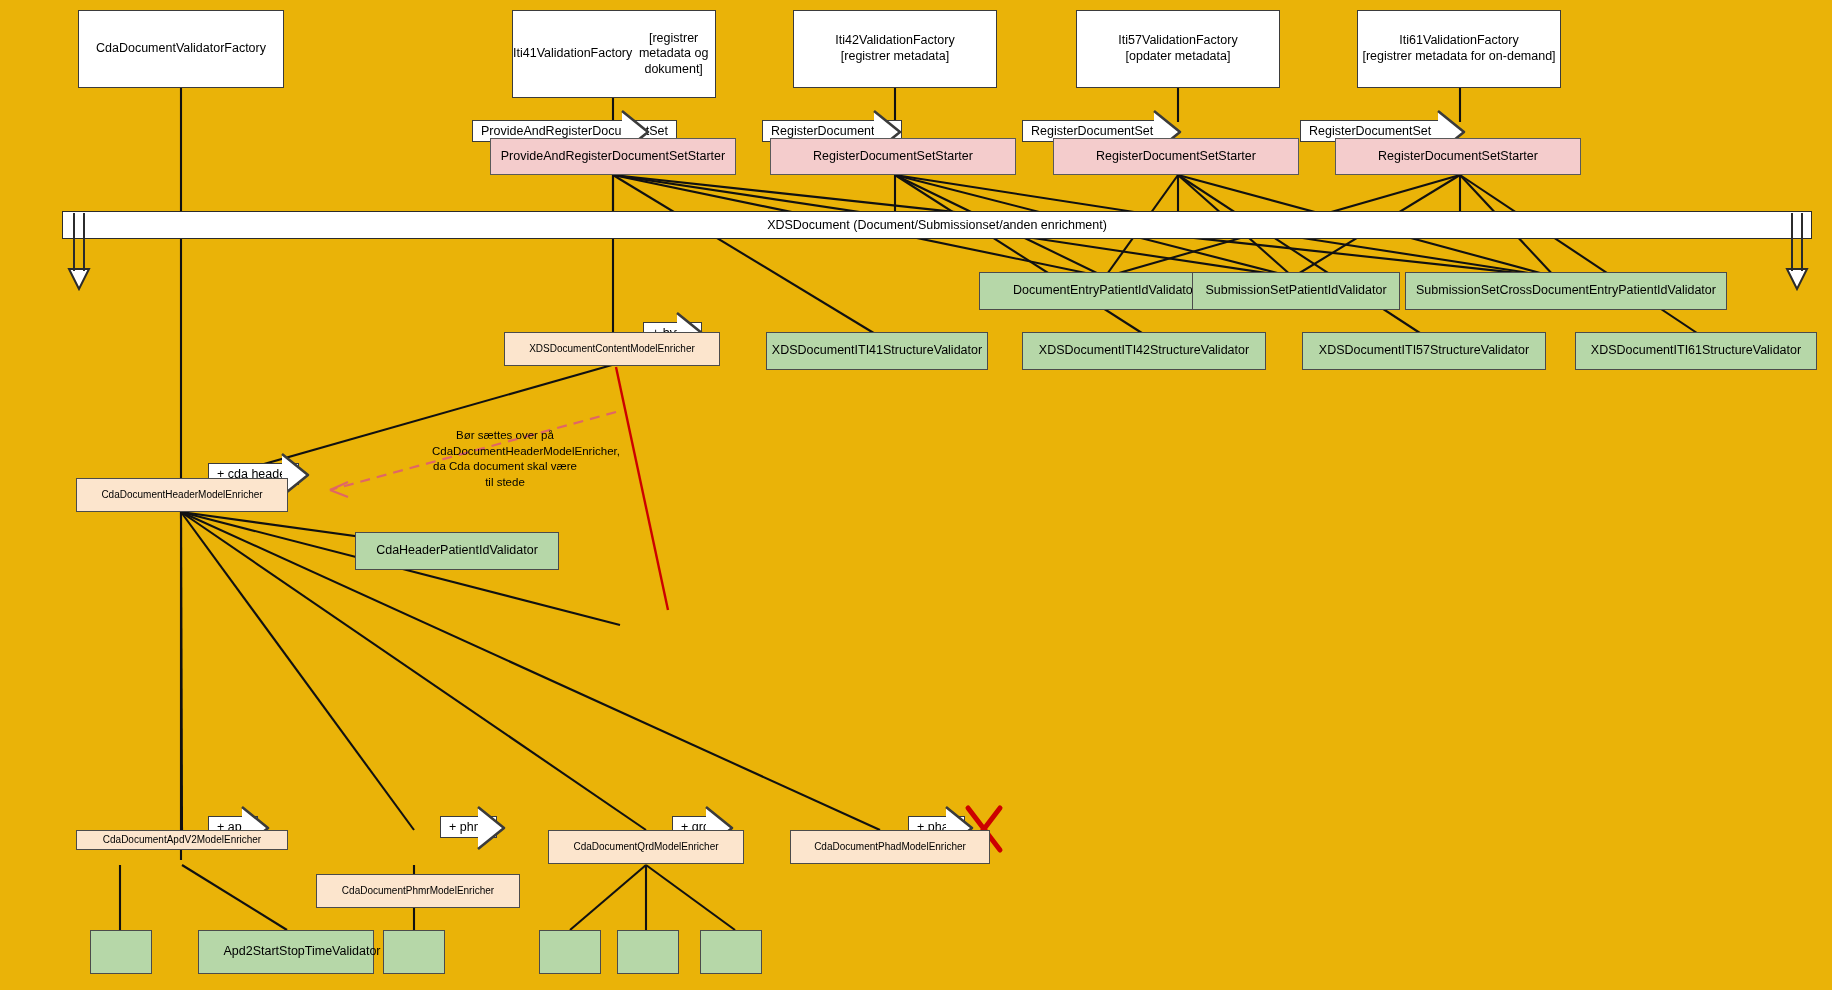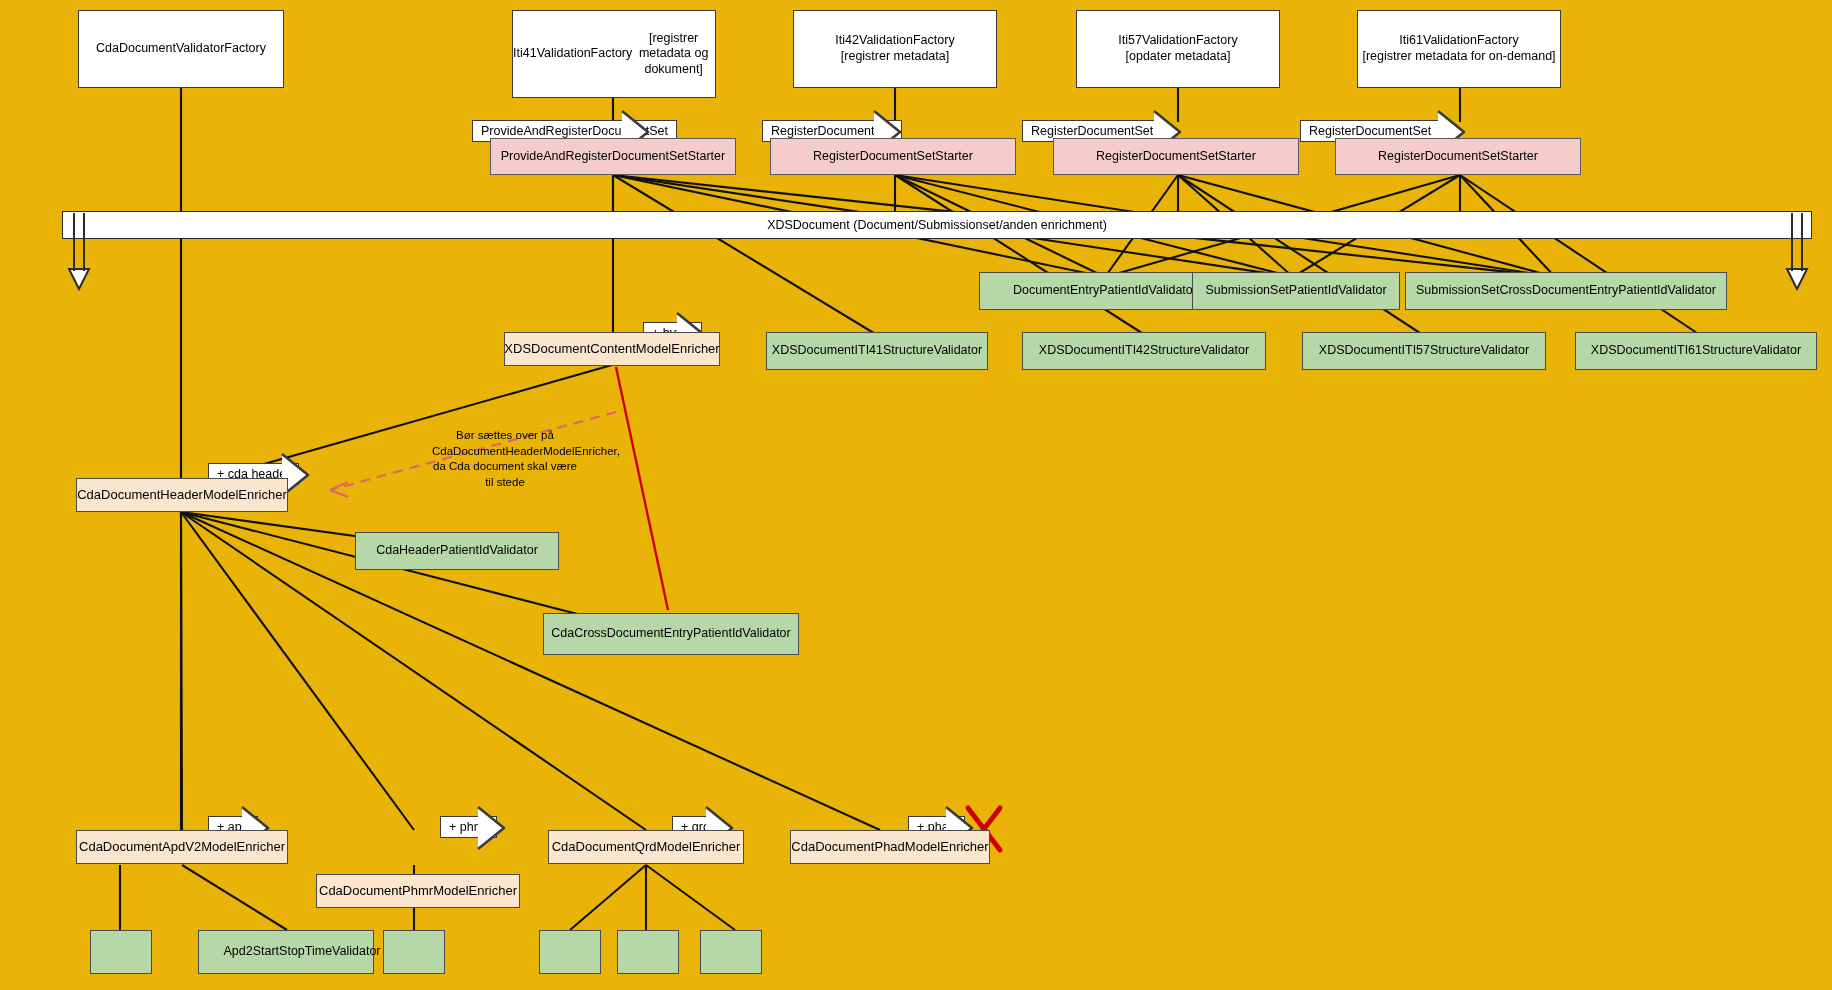--- a/index.html
+++ b/index.html
@@ -4,21 +4,21 @@
 <style>
   html,body{margin:0;padding:0;background:#ffffff;}
   body{font-family:"Liberation Sans","DejaVu Sans",sans-serif;}
   #stage{position:relative;width:1832px;height:990px;overflow:hidden;background:#eab308;}
   svg#wires{position:absolute;left:0;top:0;width:1832px;height:990px;pointer-events:none;}
   .node{position:absolute;box-sizing:border-box;display:flex;align-items:center;justify-content:center;
         text-align:center;line-height:1.25;color:#000;}
   .factory{background:#ffffff;border:1.6px solid #3b3b3b;font-size:12.5px;}
   .starter{background:#f4cccc;border:1.3px solid #5a5a5a;font-size:12.5px;}
   .green{background:#b6d7a8;border:1.3px solid #4b4b4b;font-size:12.5px;}
-  .enricher{background:#fce5cd;border:1.3px solid #4b4b4b;font-size:13px;}
+  .enricher{background:#fce5cd;border:1.3px solid #4b4b4b;font-size:10px;}
   .greensm{background:#b6d7a8;border:1.3px solid #4b4b4b;font-size:12.5px;padding-left:32px;}
   .bar{position:absolute;background:#fff;border:1.6px solid #2b2b2b;box-sizing:border-box;
        display:flex;align-items:center;justify-content:center;font-size:12.5px;}
   .chev{position:absolute;box-sizing:border-box;font-size:12.5px;color:#000;}
   .chev .lbl{position:absolute;left:0;top:0;height:100%;background:#fff;border:1.4px solid #3b3b3b;
        box-sizing:border-box;display:flex;align-items:center;justify-content:center;padding:0 8px;white-space:nowrap;}
   .chev .arrow{position:absolute;top:-11px;right:-2px;}
   .note{position:absolute;font-size:11.5px;text-align:center;line-height:1.35;color:#000;white-space:pre-line;}
   .barstub{position:absolute;}
 </style>
@@ -206,31 +206,28 @@
       <path d="M4 2 L30 23 L4 44" fill="#fff" stroke="#3b3b3b" stroke-width="2.6" stroke-linejoin="round"></path>
     </svg>
   </div>
   <div class="node enricher" style="left:76px;top:478px;width:212px;height:34px;">
     <span>CdaDocumentHeaderModelEnricher</span>
   </div>
 
   <div class="node green" style="left:355px;top:532px;width:204px;height:38px;">
     <span>CdaHeaderPatientIdValidator</span>
   </div>
-  <div class="node green" style="left:543px;top:613px;width:256px;height:42px;">
-    <span>CdaCrossDocumentEntryPatientIdValidator</span>
-  </div>
 
   <div class="chev" style="left:208px;top:816px;width:84px;height:22px;">
     <div class="lbl">+ apd</div>
     <svg class="arrow" width="56" height="46" viewBox="0 0 56 46">
       <path d="M4 2 L30 23 L4 44" fill="#fff" stroke="#3b3b3b" stroke-width="2.6" stroke-linejoin="round"></path>
     </svg>
   </div>
-  <div class="node enricher" style="left:76px;top:830px;width:212px;height:34px;">
+  <div class="node enricher" style="left:76px;top:830px;width:212px;height:20px;">
     <span>CdaDocumentApdV2ModelEnricher</span>
   </div>
 
   <div class="chev" style="left:440px;top:816px;width:88px;height:22px;">
     <div class="lbl">+ phmr</div>
     <svg class="arrow" width="56" height="46" viewBox="0 0 56 46">
       <path d="M4 2 L30 23 L4 44" fill="#fff" stroke="#3b3b3b" stroke-width="2.6" stroke-linejoin="round"></path>
     </svg>
   </div>
   <div class="node enricher" style="left:316px;top:830px;width:204px;height:34px;margin-top:44px;">

